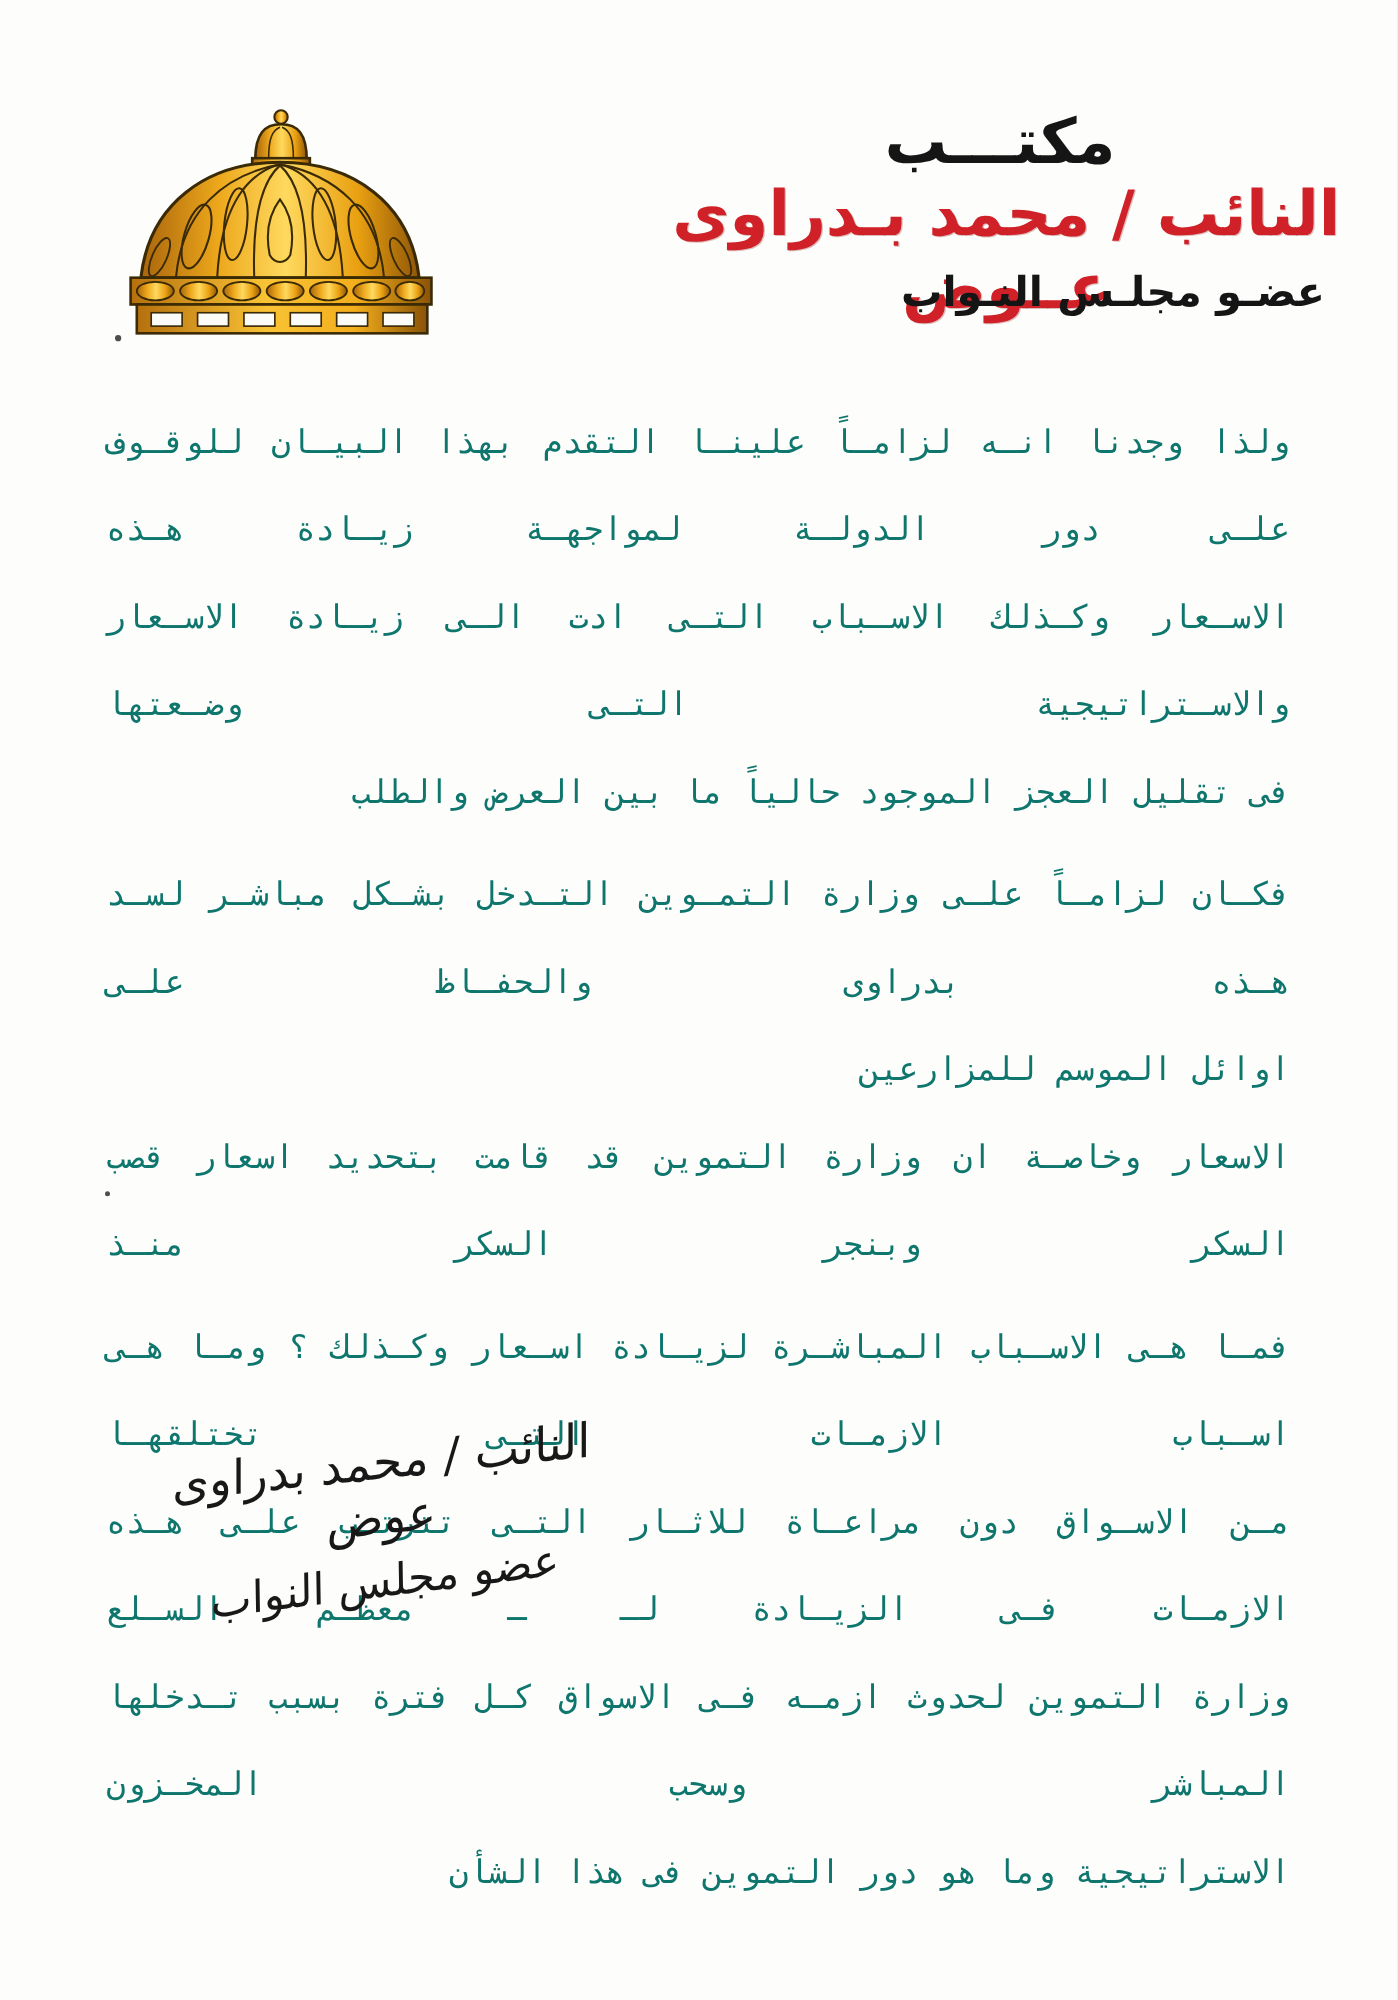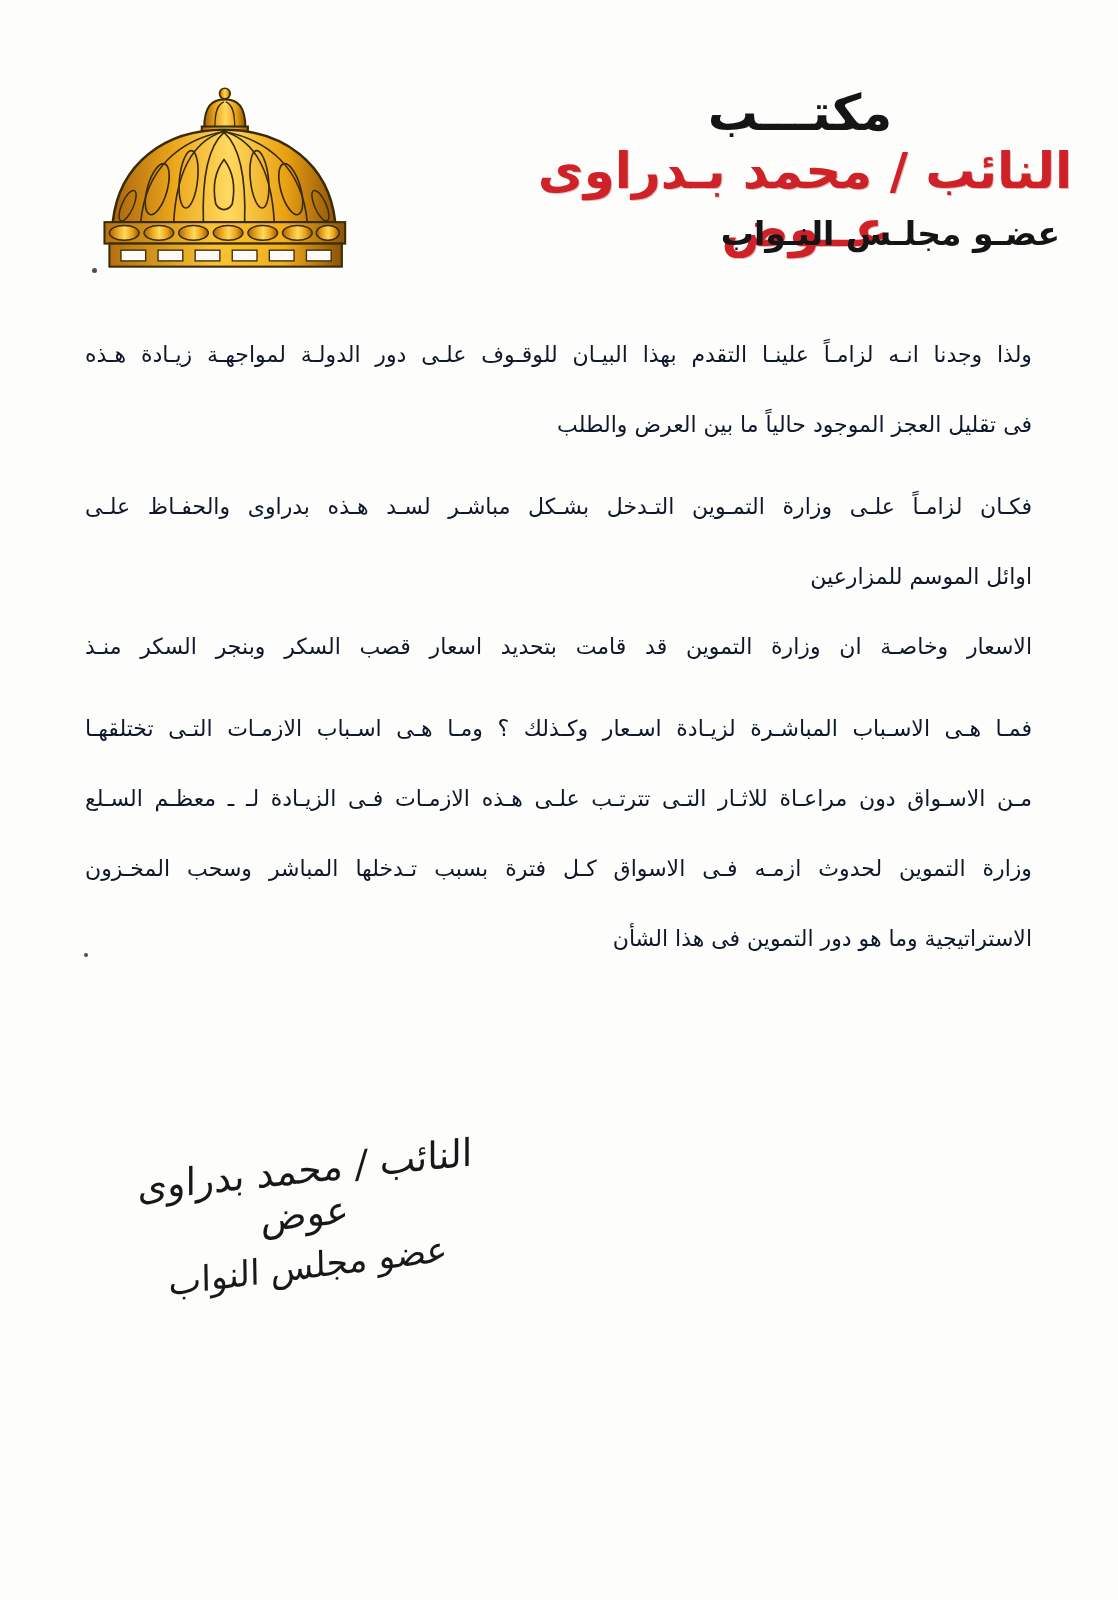--- a/index.html
+++ b/index.html
@@ -36,26 +36,27 @@
     font-size:33px; font-weight:bold; color:#151515;
   }
 
   
   .body-text {
     position:absolute; top:320px; left:85px; right:86px;
     direction:rtl;
   }
   .para { margin:0 0 12px 0; }
   .line {
-    font-size:22px;
+    font-size:26px;
     line-height:70px;
     min-height:70px;
     text-align:justify;
     text-align-last:justify;
-    color:#0f172a;
+    color:#0f766e;
+    font-family:Liberation Mono, monospace;
   }
   .line.last {
     text-align:right;
     text-align-last:right;
   }
 
   
   .sig-name {
     position:absolute; left:100px; top:1148px; width:410px;
     direction:rtl; text-align:center;
@@ -142,20 +143,21 @@
     <rect x="265" y="206" width="30" height="13" fill="#fbfbf8" stroke="#3a2a06" stroke-width="1.6"></rect>
   </svg>
 
   <div class="hdr-office">مكتـــب</div>
   <div class="hdr-name" style="color:#cf2127">النائب / محمد بـدراوى عــوض</div>
   <div class="hdr-member">عضـو مجلـس النـواب</div>
 
   <div class="body-text">
     <div class="para">
       <div class="line">ولذا وجدنا انـه لزامـاً علينـا التقدم بهذا البيـان للوقـوف علـى دور الدولـة لمواجهـة زيـادة هـذه</div>
+      <div class="line">الاسـعار وكـذلك الاسـباب التـى ادت الـى زيـادة الاسـعار والاسـتراتيجية التـى وضـعتها</div>
       <div class="line last">فى تقليل العجز الموجود حالياً ما بين العرض والطلب</div>
     </div>
     <div class="para">
       <div class="line">فكـان لزامـاً علـى وزارة التمـوين التـدخل بشـكل مباشـر لسـد هـذه بدراوى والحفـاظ علـى</div>
       <div class="line last">اوائل الموسم للمزارعين</div>
       <div class="line">الاسعار وخاصـة ان وزارة التموين قد قامت بتحديد اسعار قصب السكر وبنجر السكر منـذ</div>
     </div>
     <div class="para">
       <div class="line">فمـا هـى الاسـباب المباشـرة لزيـادة اسـعار وكـذلك ؟ ومـا هـى اسـباب الازمـات التـى تختلقهـا</div>
       <div class="line">مـن الاسـواق دون مراعـاة للاثـار التـى تترتـب علـى هـذه الازمـات فـى الزيـادة لـ ـ معظـم السـلع</div>

